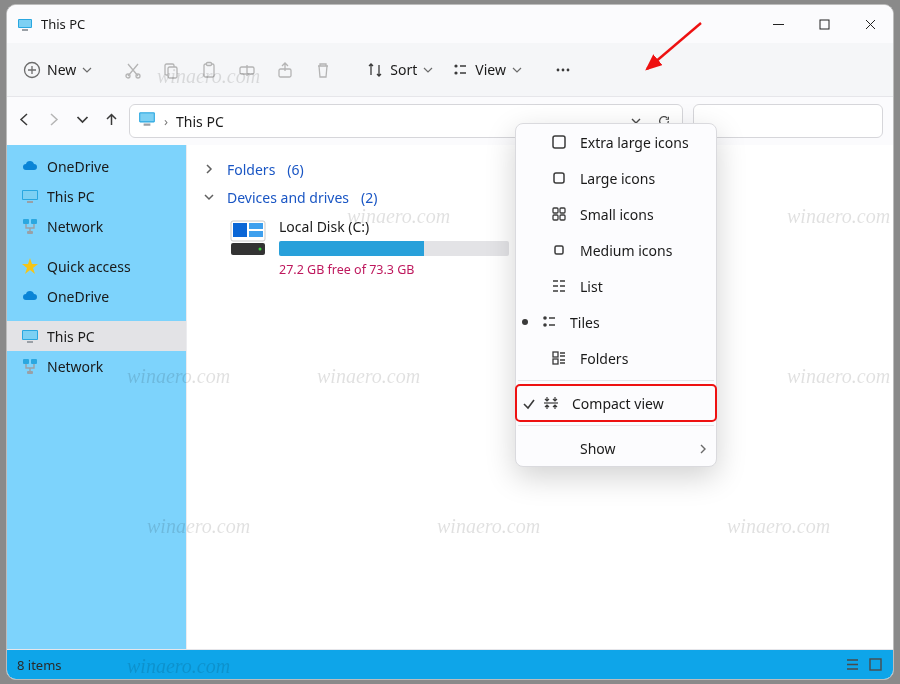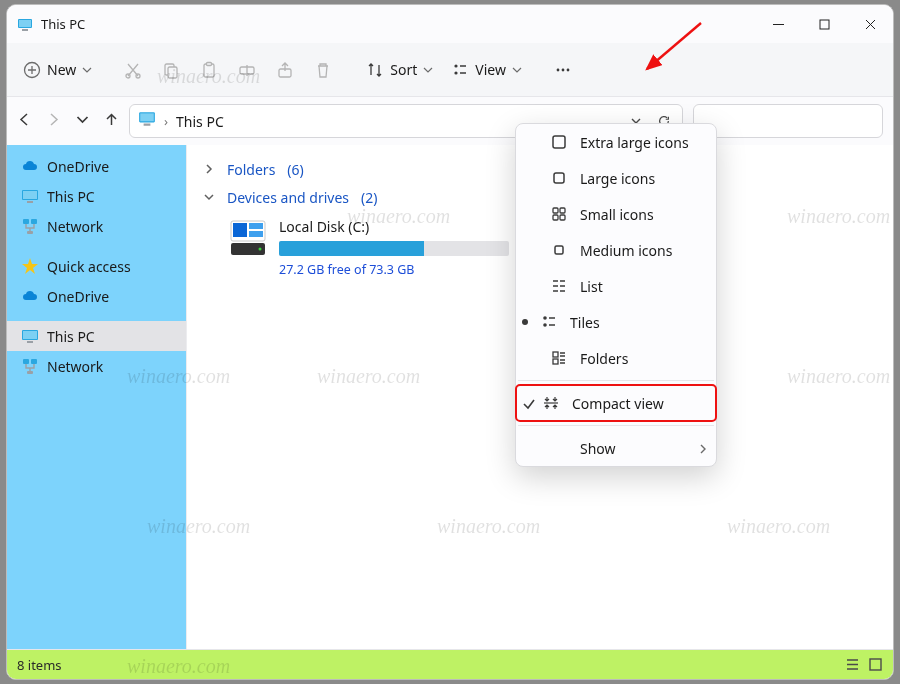--- a/index.html
+++ b/index.html
@@ -46,32 +46,32 @@
   .main { flex: 1; background: #ffffff; padding: 10px 16px; position: relative; }
   .group-header { display: flex; align-items: center; gap: 12px; height: 28px; font-size: 14px; }
   .group-header .chev { color: #606060; width: 12px; height: 12px; }
   .group-header .gh-label { color: #1a56c4; }
   .group-header .gh-count { color: #1a56c4; }
   .drive { display: flex; gap: 10px; padding: 6px 0 10px 24px; }
   .drive-ico { width: 42px; height: 42px; }
   .drive-body .drive-name { font-size: 14px; color: #1a1a1a; margin-bottom: 5px; }
   .capbar { width: 230px; height: 15px; background: #e3e3e6; border-radius: 2px; overflow: hidden; position: relative; }
   .capbar .fill { position: absolute; left: 0; top: 0; bottom: 0; background: #28a0da; }
-  .drive-sub { font-size: 12.5px; color: #1d4ed8; margin-top: 5px; }
+  .drive-sub { font-size: 12.5px; color: #be185d; margin-top: 5px; }
   
   .dropdown { position: absolute; left: 508px; top: 96px; width: 202px; background: #fcfcfe; border: 1px solid #dadade; border-radius: 8px; box-shadow: 0 10px 30px rgba(0,0,0,0.18); z-index: 50; margin-top: 22px; }
   .dd-item { height: 36px; display: flex; align-items: center; padding: 0 8px; gap: 12px; font-size: 14px; color: #1a1a1a; border-radius: 6px; position: relative; }
   .dd-item .dd-ico { width: 18px; height: 18px; color: #3a3a3a; display: inline-flex; align-items: center; justify-content: center; }
   .dd-item .dd-check { width: 14px; height: 14px; color: #3a3a3a; margin-left: -2px; margin-right: -6px; }
   .dd-item .dd-dot { width: 6px; height: 6px; background: #3a3a3a; border-radius: 50%; margin-left: -2px; margin-right: 0px; }
   .dd-item .dd-right { margin-left: auto; color: #6a6a6a; }
   .dd-sep { height: 1px; background: #e6e6ea; margin: 4px 2px; }
   .dd-item.hl { outline: 2px solid #e11; outline-offset: -1px; border-radius: 4px; }
   
-  .statusbar { height: 30px; border-top: 1px solid #e6e6ea; display: flex; align-items: center; padding: 0 10px; font-size: 13px; color: #2a2a2a; background: #bef264; }
+  .statusbar { height: 30px; border-top: 1px solid #e6e6ea; display: flex; align-items: center; padding: 0 10px; font-size: 13px; color: #2a2a2a; background: #0ea5e9; }
   .statusbar .spacer { flex: 1; }
   .status-ico { width: 15px; height: 15px; margin-left: 8px; color: #4a4a4a; }
   
   .wm { position: absolute; font-size: 20px; color: rgba(0,0,0,0.12); font-family: Georgia, serif; font-style: italic; pointer-events: none; user-select: none; }
 </style>
 </head>
 <body>
 
 <div class="window">
 

